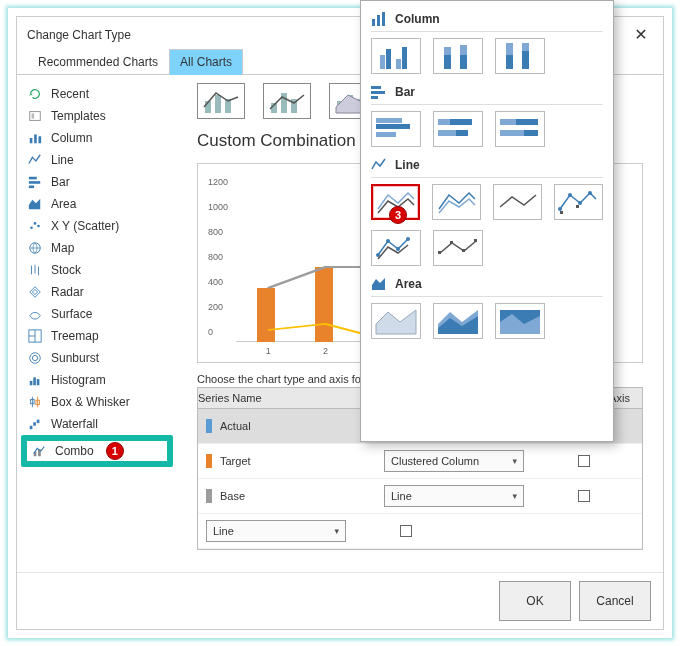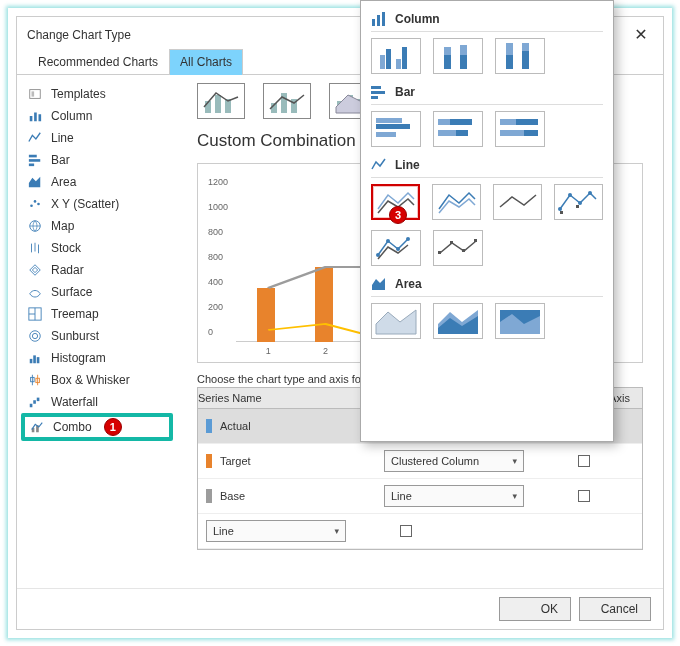--- a/index.html
+++ b/index.html
@@ -77,21 +77,21 @@
     cursor: pointer;
     border-radius: 2px;
   }
   .side-item .icon {
     width: 16px; height: 16px;
     display: inline-flex;
     align-items: center; justify-content: center;
     color: #206090;
   }
   .side-item.selected {
-    border: 4px solid #14b8a6;
+    border: 6px solid #14b8a6;
     padding: 1px 4px;
   }
   .callout {
     display: inline-flex;
     width: 18px; height: 18px;
     background: #d60000;
     border: 1px solid #900;
     border-radius: 50%;
     color: #fff;
     font-size: 11px;
@@ -195,25 +195,25 @@
 
   .button-bar {
     display: flex;
     justify-content: flex-end;
     gap: 8px;
     padding: 8px 12px;
     border-top: 1px solid #e5e5e5;
   }
   .btn {
     min-width: 72px;
-    padding: 4px 12px;
+    padding: 12px 12px;
     border: 1px solid #999;
     background: #efefef;
     font-size: 12px;
-    text-align: right;
+    text-align: center;
     cursor: pointer;
   }
 
   
   .gallery {
     position: absolute;
     top: 0px;
     left: 360px;
     width: 254px;
     height: 442px;
@@ -267,20 +267,29 @@
   <div class="tab-row">
     <div class="tab">Recommended Charts</div>
     <div class="tab active">All Charts</div>
   </div>
 
   <div class="content-row">
     <div class="sidebar" id="sidebar">
         <div class="side-item">
           <span class="icon">
             <svg width="14" height="14" viewBox="0 0 16 16">
+              <path d="M3 8a5 5 0 1 1 2 4" stroke="#2a6" fill="none" stroke-width="1.4"></path>
+              <path d="M2 10l1-2 2 1" stroke="#2a6" fill="none"></path>
+            </svg>
+          </span>
+          <span>Recent</span>
+        </div>
+        <div class="side-item">
+          <span class="icon">
+            <svg width="14" height="14" viewBox="0 0 16 16">
               <rect x="2" y="3" width="12" height="10" fill="none" stroke="#888"></rect>
               <rect x="4" y="5" width="3" height="6" fill="#bbb"></rect>
             </svg>
           </span>
           <span>Templates</span>
         </div>
         <div class="side-item">
           <span class="icon">
             <svg width="14" height="14" viewBox="0 0 16 16">
               <rect x="2" y="8" width="3" height="6" fill="#3b7cb5"></rect>

